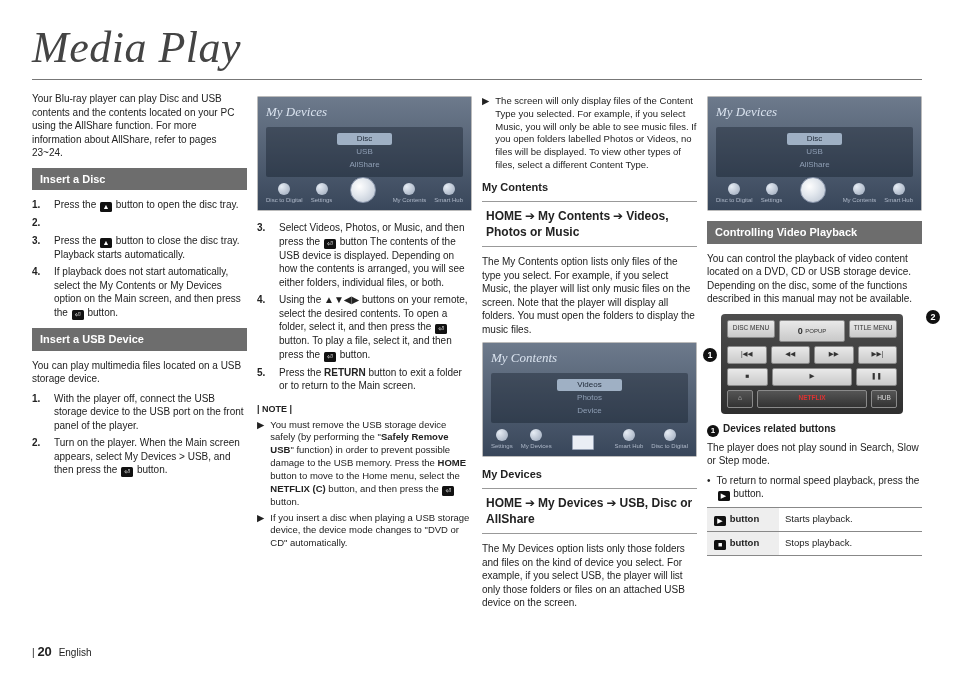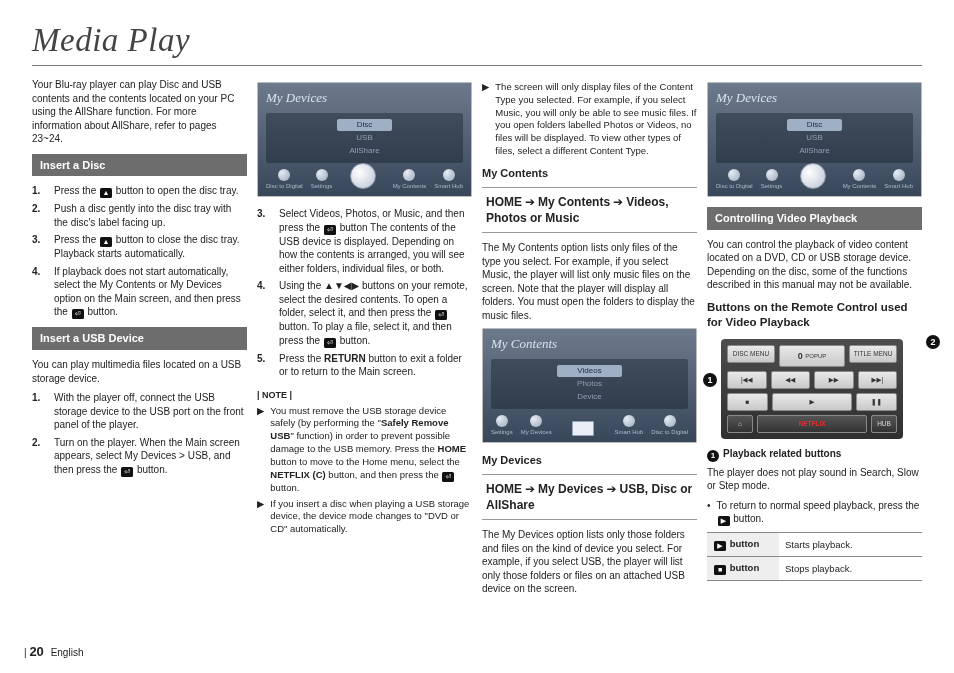--- a/index.html
+++ b/index.html
@@ -3,21 +3,21 @@
 <meta charset="utf-8">
 <style>
   :root{
     --page-w:954px; --page-h:673px;
     --text:#222; --mute:#555; --divider:#888;
     --bar:#6d6d6d; --bar-text:#fff;
     --scr-top:#6a7687; --scr-bot:#2e3b4a;
   }
   html,body{margin:0;padding:0;background:#f1f1f1;font-family:Helvetica,Arial,sans-serif;color:var(--text);}
   .page{width:var(--page-w);min-height:var(--page-h);margin:0 auto;background:#fff;box-sizing:border-box;padding:22px 32px 18px 32px;position:relative;}
-  .title{font-family:Georgia,'Times New Roman',serif;font-style:italic;font-weight:300;font-size:33px;letter-spacing:0.5px;margin:0 0 6px 0;color:#444;}
+  .title{font-family:Georgia,'Times New Roman',serif;font-style:italic;font-weight:300;font-size:44px;letter-spacing:0.5px;margin:0 0 6px 0;color:#444;}
   .title-hr{border:none;border-top:1.3px solid #777;margin:0 0 12px 0;}
   .cols{display:flex;gap:10px;}
   .col{flex:1 1 0;min-width:0;font-size:10px;line-height:1.35;}
   .col p{margin:0 0 6px 0;}
   .bar{background:var(--bar);color:var(--bar-text);font-weight:700;font-size:11px;padding:4px 8px;margin:8px 0 8px 0;}
   ol.num{list-style:none;padding:0;margin:0 0 8px 0;}
   ol.num li{display:flex;gap:8px;margin:4px 0;}
   ol.num li .n{flex:0 0 14px;font-weight:700;}
   ol.num li .t{flex:1;}
   .icon{display:inline-block;width:12px;height:10px;background:#111;border-radius:1.5px;vertical-align:-1px;margin:0 1px;color:#fff;font-size:7px;line-height:10px;text-align:center;}
@@ -50,21 +50,21 @@
   .big{height:20px;font-size:9px;}
   .circcall{position:absolute;width:14px;height:14px;border-radius:50%;background:#111;color:#fff;font-size:9px;line-height:14px;text-align:center;font-weight:700;}
   .circcall.one{left:-18px;top:34px;}
   .circcall.two{right:-18px;top:-4px;}
   .callline{font-size:10px;margin:4px 0;}
   .callnum{display:inline-block;width:12px;height:12px;border-radius:50%;background:#111;color:#fff;font-size:8px;line-height:12px;text-align:center;font-weight:700;vertical-align:-1px;margin-right:4px;}
   .bul{display:flex;gap:6px;font-size:10px;margin:2px 0 6px 0;}
   table.tb{width:100%;border-collapse:collapse;font-size:9.5px;}
   table.tb td{border-top:1px solid #888;border-bottom:1px solid #888;padding:5px 6px;}
   table.tb td:first-child{background:#eee;width:60px;}
-  .footer{position:absolute;left:24px;bottom:14px;font-size:10px;}
+  .footer{position:absolute;left:32px;bottom:14px;font-size:10px;}
   .footer .pgn{font-weight:700;font-size:13px;margin-right:4px;}
 </style>
 </head>
 <body>
 
 <div class="page">
   <h1 class="title">Media Play</h1>
   <hr class="title-hr">
   <div class="cols">
 
@@ -72,21 +72,20 @@
       <p>Your Blu-ray player can play Disc and USB contents and the contents located on your PC using the AllShare function. For more information about AllShare, refer to pages 23~24.</p>
 
       <div class="bar">Insert a Disc</div>
       <ol class="num">
         <li>
             <span class="n">1.</span>
             <span class="t">Press the <span class="icon">▲</span> button to open the disc tray.</span>
           </li>
         <li>
             <span class="n">2.</span>
-            <span class="t">Push a disc gently into the disc tray with the disc's label facing up.</span>
           </li>
         <li>
             <span class="n">3.</span>
             <span class="t">Press the <span class="icon">▲</span> button to close the disc tray. Playback starts automatically.</span>
           </li>
         <li>
             <span class="n">4.</span>
             <span class="t">If playback does not start automatically, select the My Contents or My Devices option on the Main screen, and then press the <span class="icon">⏎</span> button.</span>
           </li>
       </ol>
@@ -251,21 +250,20 @@
                   <div class="circ"></div>
                   <span>Smart Hub</span>
                 </div>
             </div>
           </div>
         </div>
       </div>
 
       <div class="bar">Controlling Video Playback</div>
       <p>You can control the playback of video content located on a DVD, CD or USB storage device. Depending on the disc, some of the functions described in this manual may not be available.</p>
-      <div class="sub" style="font-size:11.5px">Buttons on the Remote Control used for Video Playback</div>
 
       <div class="remote">
         <div class="circcall one">1</div>
         <div class="circcall two">2</div>
         <div class="remote-body">
           <div class="rrow">
             <div class="rbtn">DISC MENU</div>
             <div class="rbtn big" style="flex:1.4"><b>0</b>&nbsp;<span style="font-size:6px">POPUP</span></div>
             <div class="rbtn">TITLE MENU</div>
           </div>
@@ -281,21 +279,21 @@
             <div class="rbtn">❚❚</div>
           </div>
           <div class="rrow">
             <div class="rbtn sm dark">⌂</div>
             <div class="rbtn dark" style="color:#d33;font-weight:700">NETFLIX</div>
             <div class="rbtn sm dark">HUB</div>
           </div>
         </div>
       </div>
 
-      <div class="callline"><span class="callnum">1</span><span class="bold">Playback related buttons</span></div>
+      <div class="callline"><span class="callnum">1</span><span class="bold">Devices related buttons</span></div>
       <p>The player does not play sound in Search, Slow or Step mode.</p>
       <div class="bul">
           <span>•</span>
           <span>To return to normal speed playback, press the <span class="icon">▶</span> button.</span>
         </div>
 
       <table class="tb">
         <tbody>
             <tr>
               <td><span class="icon">▶</span> <b>button</b></td>

